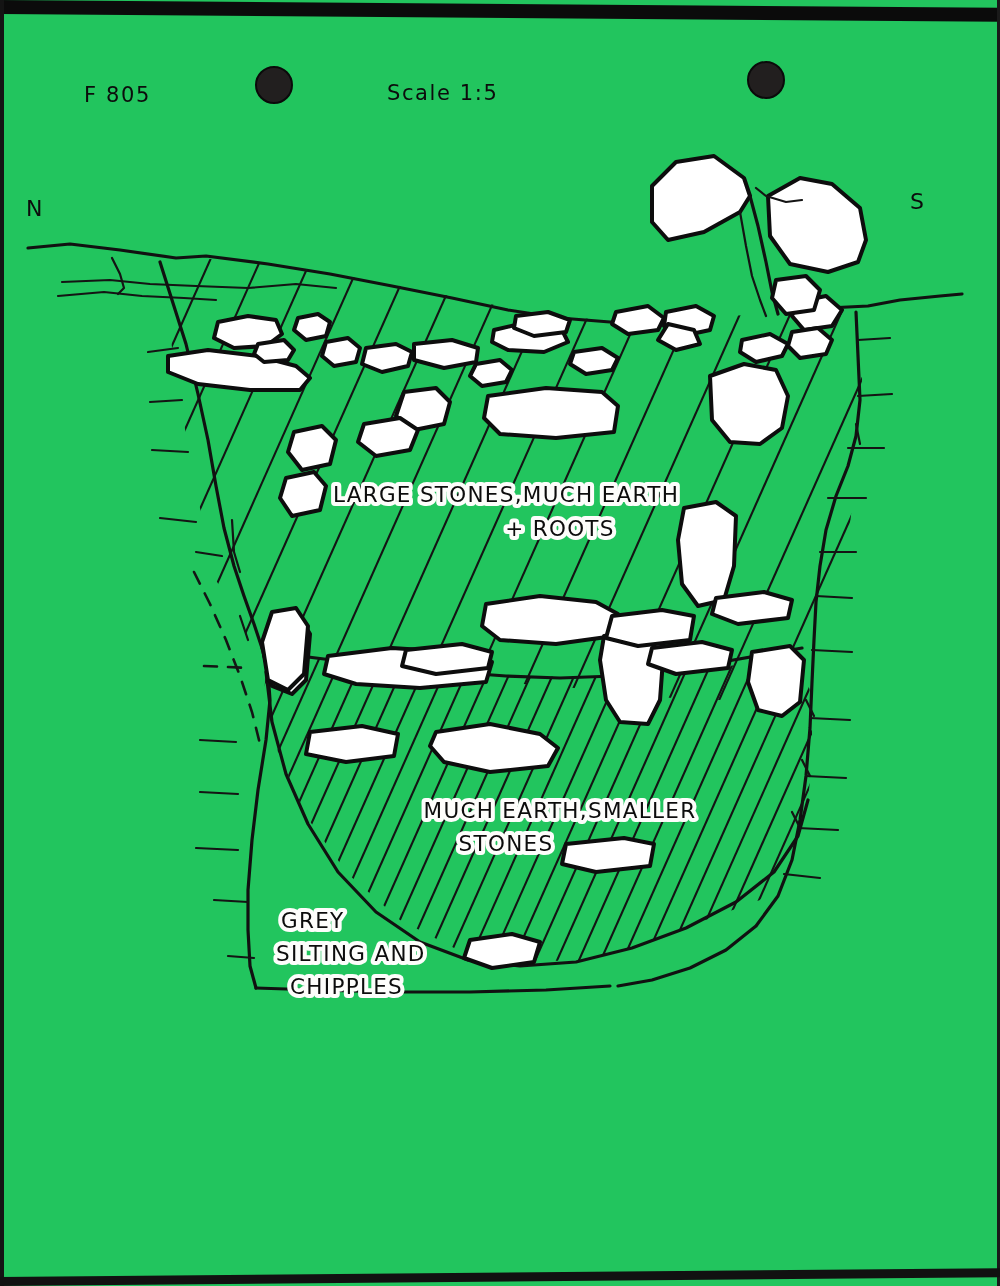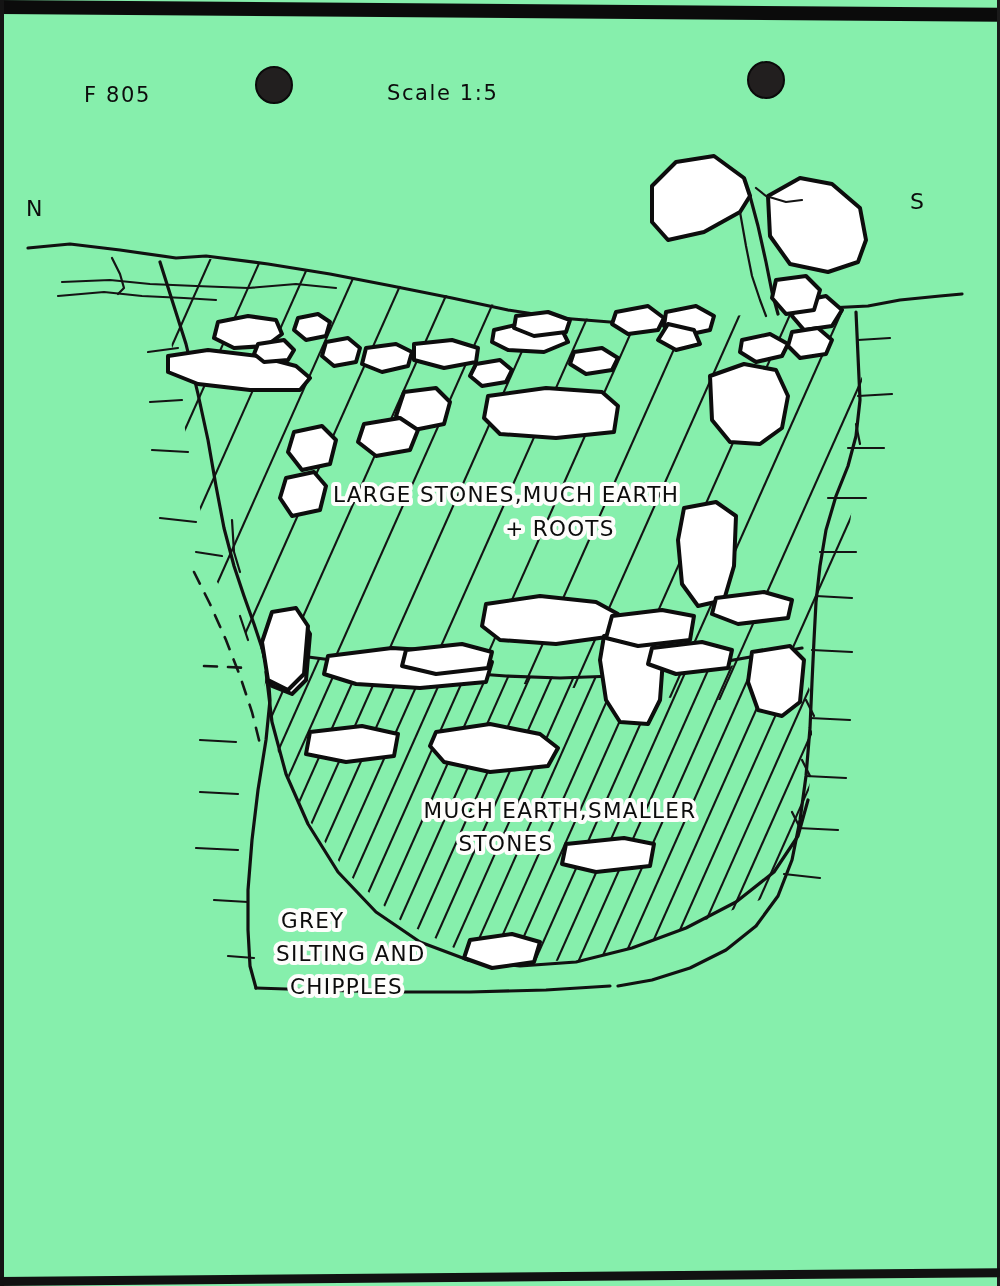--- a/index.html
+++ b/index.html
@@ -11,21 +11,21 @@
   body {
     width: 1000px;
     height: 1286px;
     position: relative;
     overflow: hidden;
     font-family: "DejaVu Sans", sans-serif;
   }
   #sheet {
     position: absolute;
     inset: 0;
-    background: #86efac;
+    background: #22c55e;
   }
   
   .scan-edge-top {
     position: absolute;
     top: 0; left: 0;
     width: 1000px; height: 14px;
     background: #0b0b0b;
     transform-origin: left top;
     transform: rotate(0.45deg);
   }

